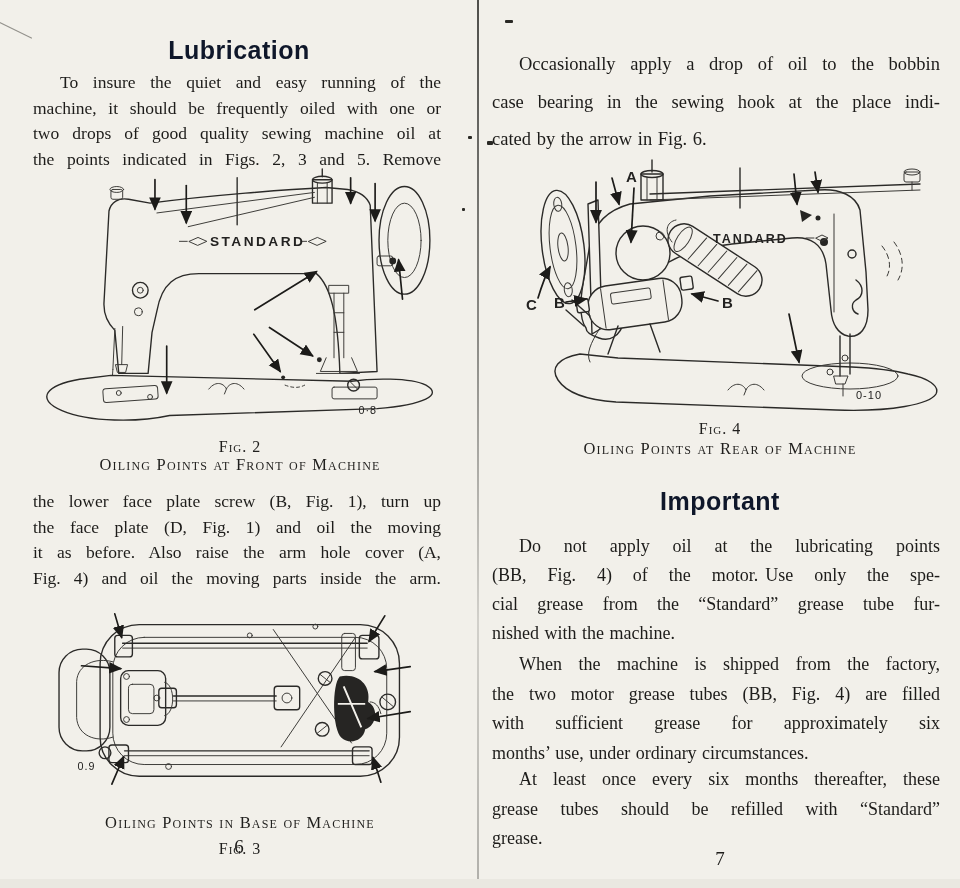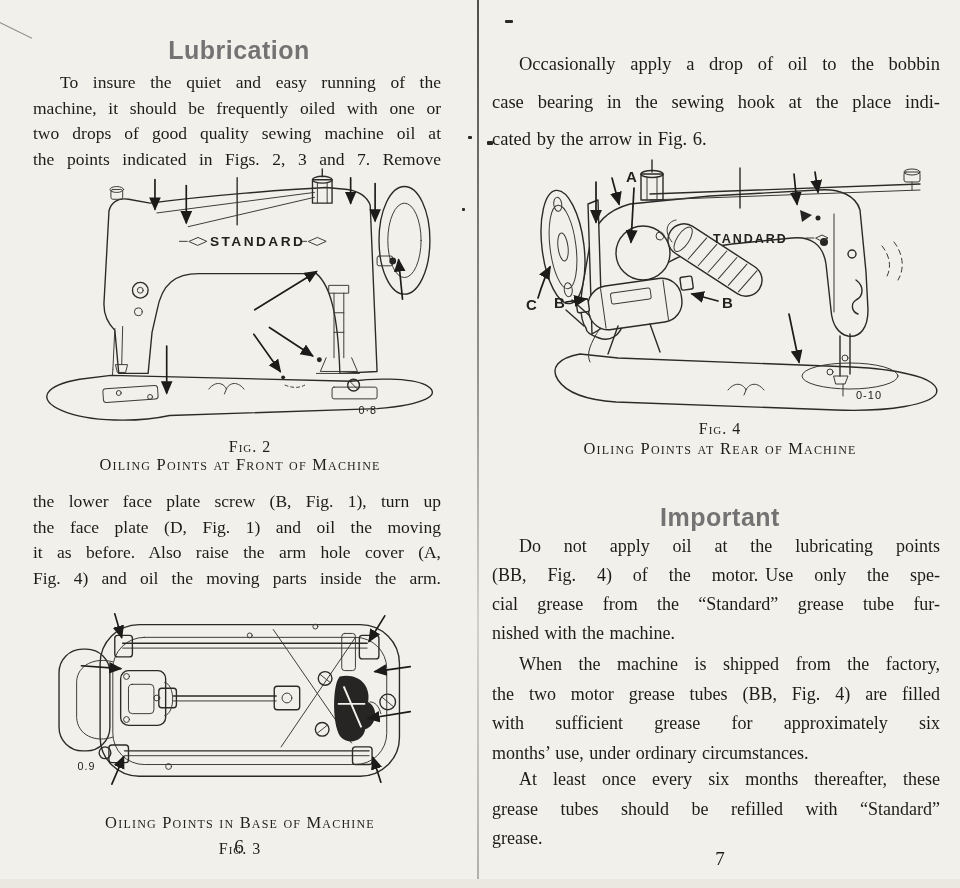--- a/index.html
+++ b/index.html
@@ -1,21 +1,21 @@
 <!DOCTYPE html>
 <html><head>
 <meta charset="utf-8">
 <style>
   html,body{margin:0;padding:0;background:#c9c7c0;}
   .scan{position:relative;width:960px;height:888px;background:#f2f0ea;overflow:hidden;
         font-family:"Liberation Serif",serif;color:#1d1c1a;}
   .abs{position:absolute;}
   
   .h-title{font-family:"Liberation Sans",sans-serif;font-weight:700;font-size:25px;
-           letter-spacing:.5px;text-align:center;color:#737373;}
+           letter-spacing:.5px;text-align:center;color:#0f172a;}
   
   .para{position:absolute;}
   .line{width:100%;}
   .jl{text-align:justify;text-align-last:justify;}
   .ll{text-align:left;text-align-last:left;}
   .ind{text-indent:27px;}
   .lp{font-size:17.5px;line-height:25.5px;}
   .rp{font-size:18.5px;line-height:37.5px;word-spacing:1px;}
   .rp2{font-size:18px;line-height:29px;word-spacing:1px;}
   .rp3{font-size:18px;line-height:29.5px;word-spacing:1px;}
@@ -61,21 +61,21 @@
   <div class="speck" style="left:462px;top:208px;width:3px;height:3px;"></div>
 
   <div class="abs" style="left:0;top:0;width:478px;height:888px;">
 
     <div class="abs h-title" style="left:0;top:36px;width:478px;">Lubrication</div>
 
     <div class="para lp" style="left:33px;top:70px;width:408px;">
       <div class="line jl ind">To insure the quiet and easy running of the</div>
       <div class="line jl">machine, it should be frequently oiled with one or</div>
       <div class="line jl">two drops of good quality sewing machine oil at</div>
-      <div class="line jl">the points indicated in Figs. 2, 3 and 7.  Remove</div>
+      <div class="line jl">the points indicated in Figs. 2, 3 and 5.  Remove</div>
     </div>
 
     <div class="fig" style="left:28px;top:166px;width:432px;height:272px;">
       <svg viewBox="0 0 432 278">
         <defs>
           <marker id="m2" markerWidth="9" markerHeight="8" refX="7" refY="3.5" orient="auto">
             <path d="M0,0L8,3.5L0,7Z" fill="#1c1b19"></path>
           </marker>
         </defs>
         <g>
@@ -135,21 +135,21 @@
             <line class="arrow" marker-end="url(#m2)" x1="226" y1="172" x2="253" y2="210"></line>
             <circle class="dark" cx="256" cy="216" r="2"></circle>
             <line class="arrow" marker-end="url(#m2)" x1="137" y1="184" x2="137" y2="232"></line>
             <line class="arrow" marker-end="url(#m2)" x1="378" y1="136" x2="374" y2="96"></line>
           </g>
           <text class="svgtxt code" x="333" y="253">0·8</text>
         </g>
       </svg>
     </div>
 
-    <div class="caption cap1" style="left:70px;top:438px;width:360px;">Fig. 2</div>
+    <div class="caption cap1" style="left:60px;top:438px;width:360px;">Fig. 2</div>
     <div class="caption cap2" style="left:40px;top:456px;width:400px;">Oiling Points at Front of Machine</div>
 
     <div class="para lp" style="left:33px;top:489px;width:408px;">
       <div class="line jl">the lower face plate screw (B, Fig. 1), turn up</div>
       <div class="line jl">the face plate (D, Fig. 1) and oil the moving</div>
       <div class="line jl">it as before.  Also raise the arm hole cover (A,</div>
       <div class="line jl">Fig. 4) and oil the moving parts inside the arm.</div>
     </div>
 
     <div class="fig" style="left:22px;top:608px;width:436px;height:180px;">
@@ -331,21 +331,21 @@
             <line class="arrow" marker-end="url(#m4)" x1="289" y1="162" x2="299" y2="210"></line>
           </g>
           <text class="svgtxt code" x="356" y="247">0-10</text>
         </g>
       </svg>
     </div>
 
     <div class="caption cap1" style="left:40px;top:420px;width:400px;">Fig. 4</div>
     <div class="caption cap2" style="left:20px;top:440px;width:440px;">Oiling Points at Rear of Machine</div>
 
-    <div class="abs h-title" style="left:0;top:487px;width:480px;margin-top:16px;">Important</div>
+    <div class="abs h-title" style="left:0;top:487px;width:480px;">Important</div>
 
     <div class="para rp2" style="left:12px;top:532px;width:448px;">
       <div class="line jl ind b">Do not apply oil at the lubricating points</div>
       <div class="line jl"><span class="b">(BB, Fig. 4) of the motor.</span><span class="sp">Use only the spe-</span></div>
       <div class="line jl">cial grease from the “Standard” grease tube fur-</div>
       <div class="line ll">nished with the machine.</div>
     </div>
 
     <div class="para rp3" style="left:12px;top:650px;width:448px;">
       <div class="line jl ind">When the machine is shipped from the factory,</div>

